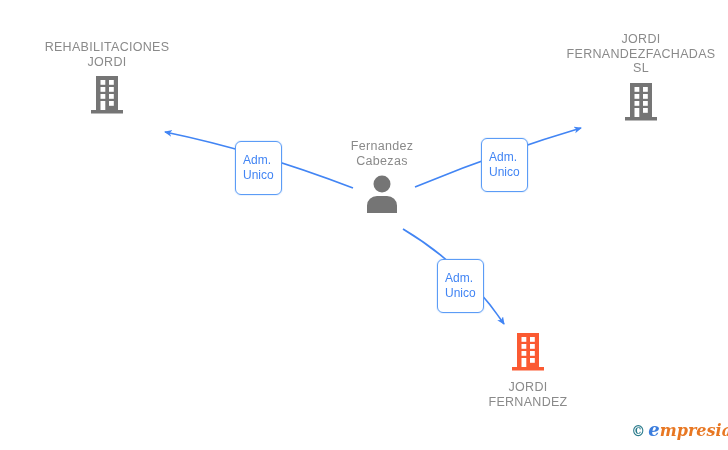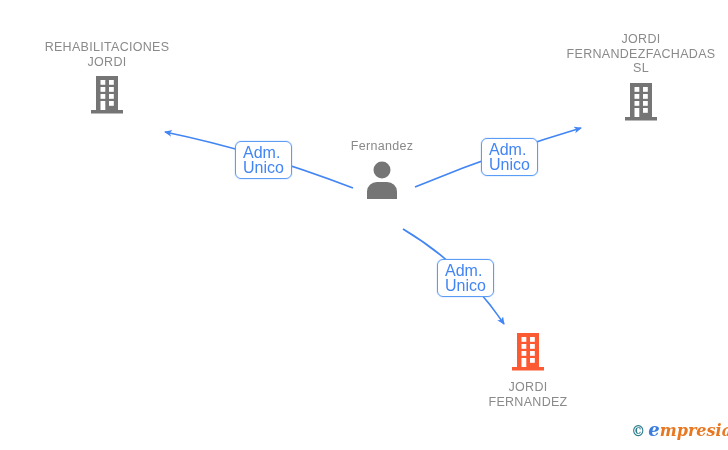--- a/index.html
+++ b/index.html
@@ -27,22 +27,22 @@
     font-size:12.5px;line-height:14.5px;color:var(--node_text);
     letter-spacing:0.3px;
   }
   .node-name span{display:block;}
   .icon-wrap{display:block;margin-top:5px;}
   .icon-gray{color:var(--icon_gray);}
   .icon-orange{color:var(--icon_orange);}
   .edge-label{
     position:absolute;z-index:3;background:#fff;
     border:1.5px solid var(--label_border);border-radius:6px;
-    padding:3px 7px;color:var(--accent);
-    font-size:16px;line-height:15px;text-align:left;
+    padding:11px 7px;color:var(--accent);
+    font-size:12px;line-height:15px;text-align:left;
     box-shadow:0 0 0 1px rgba(91,156,246,0.12);
   }
   .edge-label span{display:block;}
   .watermark{
     position:absolute;right:5px;bottom:10px;z-index:2;
     font-family:"DejaVu Serif","Liberation Serif",serif;
     font-style:italic;font-size:16px;white-space:nowrap;font-weight:bold;
   }
   .watermark .c{color:var(--logo_teal);font-style:normal;font-size:14px;margin-right:3px;}
   .watermark .e{color:var(--logo_blue);font-size:18px;}
@@ -103,20 +103,21 @@
         <rect x="20" y="20" width="4.8" height="4.8" fill="#fff"></rect>
         <rect x="20" y="27" width="4.8" height="4.8" fill="#fff"></rect>
         <rect x="11.5" y="27" width="4.8" height="9" fill="#fff"></rect>
       </svg>
     </span>
   </div>
 
   <div class="node" style="left:278px;top:139px;">
     <div class="node-name">
       <span>Fernandez</span>
+      <span>Cabezas</span>
     </div>
     <span class="icon-wrap icon-gray">
       <svg width="36" height="40" viewBox="0 0 36 40">
         <circle cx="18" cy="11" r="8.5" fill="currentColor"></circle>
         <path d="M3,40 v-7.5 a10,9.5 0 0 1 10,-9.5 h10 a10,9.5 0 0 1 10,9.5 V40 Z" fill="currentColor"></path>
       </svg>
     </span>
   </div>
 
   <div class="node" style="left:424px;top:331px;">

